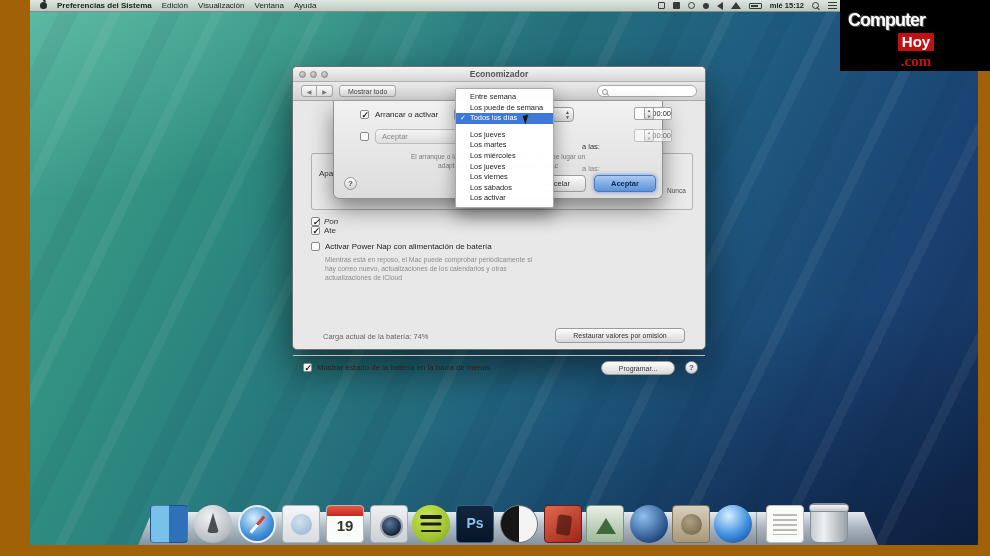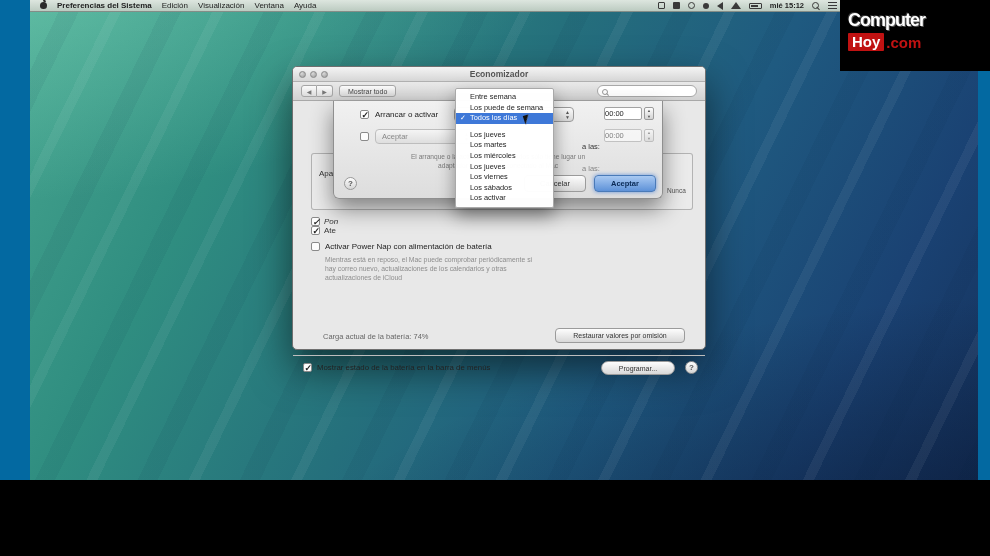--- a/index.html
+++ b/index.html
@@ -1,18 +1,18 @@
 <!DOCTYPE html>
 <html><head>
 <meta charset="utf-8">
 <style>
   * { margin:0; padding:0; box-sizing:border-box; }
   html,body { background:#000; }
   body { font-family:"Liberation Sans", sans-serif; }
-  .stage { position:relative; width:990px; height:480px; background:#0369a1; overflow:hidden; }
+  .stage { position:relative; width:990px; height:556px; background:#a16207; overflow:hidden; }
 
   
   .desktop { position:absolute; left:30px; top:0; width:948px; height:545px; overflow:hidden;
     background:
       radial-gradient(120% 95% at -8% -15%, rgba(140,230,200,.50), rgba(140,230,200,0) 55%),
       radial-gradient(150% 120% at 112% 128%, rgba(4,12,34,.80), rgba(4,12,34,0) 62%),
       linear-gradient(118deg,#46a48e 0%,#2f8d80 22%,#25707c 44%,#1f5a80 63%,#1a4273 82%,#142f58 100%);
   }
   .streaks { position:absolute; inset:-80px; pointer-events:none;
     background:repeating-linear-gradient(116deg, rgba(255,255,255,.055) 0 10px, rgba(255,255,255,0) 10px 46px, rgba(0,30,60,.06) 46px 64px, rgba(0,30,60,0) 64px 92px);
@@ -39,23 +39,23 @@
   .clock { font-size:7.5px; font-weight:bold; color:#222; }
   .sic-search { width:8px; height:8px; position:relative; }
   .sic-search::before { content:""; position:absolute; width:5px; height:5px; border:1.4px solid #3a3a3a; border-radius:50%; left:0; top:0; }
   .sic-search::after { content:""; position:absolute; width:4px; height:1.4px; background:#3a3a3a; left:4px; top:6px; transform:rotate(45deg); }
   .sic-list { width:9px; height:7px; background:repeating-linear-gradient(#3a3a3a 0 1.4px, transparent 1.4px 2.9px); }
 
   
   .brand { position:absolute; right:0; top:0; width:150px; height:71px; background:#000; z-index:10; padding:8px 6px 0 8px; }
   .brand-computer { color:#fff; font-size:18px; font-weight:bold; letter-spacing:-1px; line-height:24px;
     text-shadow:1px 1px 0 #555, -1px -1px 0 #333; }
-  .brand-row { display:flex; align-items:center; gap:2px; margin-top:1px; }
+  .brand-row { display:flex; align-items:center; gap:2px; margin-top:1px;flex-direction:column; }
   .brand-hoy { background:#c01212; color:#fff; font-weight:bold; font-size:15px; padding:0 4px 1px 4px; border-radius:1px; }
-  .brand-com { color:#c01212; font-weight:bold; font-size:15px; }
+  .brand-com { color:#c01212; font-weight:bold; font-size:15px;font-family:Liberation Serif, serif; }
 
   
   .window { position:absolute; left:262px; top:66px; width:414px; height:284px; z-index:3;
     background:#e8e8e8; border:1px solid #6f6f6f; border-radius:5px;
     box-shadow:0 18px 40px rgba(0,0,0,.55); }
   .titlebar { position:absolute; left:0; top:0; right:0; height:15px;
     background:linear-gradient(#f4f4f4,#d6d6d6); border-bottom:1px solid #b0b0b0; border-radius:4px 4px 0 0; }
   .tl { position:absolute; top:4px; width:7px; height:7px; border-radius:50%;
     background:radial-gradient(circle at 35% 30%, #d9d9d9, #9a9a9a); border:0.5px solid #8a8a8a; }
   .tl.c { left:6px; } .tl.m { left:17px; } .tl.z { left:28px; }
@@ -107,21 +107,21 @@
   .s-cb1 { position:absolute; left:26px; top:9px; }
   .s-lab1 { position:absolute; left:41px; top:9px; font-size:8px; color:#222; }
   .popup { position:absolute; height:15px; background:linear-gradient(#fdfdfd,#d7d7d7); border:1px solid #9b9b9b;
     border-radius:4px; font-size:7.5px; color:#333; padding:2px 14px 0 6px; }
   .popup .arr { position:absolute; right:3px; top:2px; font-size:5px; color:#555; line-height:5px; }
   .p1 { left:120px; top:6px; width:120px; }
   .p2 { left:41px; top:28px; width:98px; }
   .s-alas { position:absolute; font-size:7.5px; color:#333;margin-top:32px; }
   .a1 { left:248px; top:9px; } .a2 { left:248px; top:31px; }
   .timefield { position:absolute; width:38px; height:13px; background:#fff; border:1px solid #a3a3a3; border-radius:2px;
-    font-size:7.5px; color:#222; text-align:left; line-height:12px; }
+    font-size:7.5px; color:#222; text-align:right; line-height:12px;margin-left:30px; }
   .t1 { left:270px; top:6px; } .t2 { left:270px; top:28px; }
   .stepper { position:absolute; width:10px; height:13px; background:linear-gradient(#fdfdfd,#d3d3d3);
     border:1px solid #9b9b9b; border-radius:2px; font-size:4px; color:#555; text-align:center; line-height:6px; }
   .st1 { left:310px; top:6px; } .st2 { left:310px; top:28px; }
   .dim { opacity:.55; }
   .s-note { position:absolute; left:0; right:0; text-align:center; font-size:6.6px; color:#7a7a7a; }
   .n1 { top:52px; } .n2 { top:61px; }
   .s-help { left:10px; top:76px; }
   .cancelbtn { left:190px; top:74px; width:62px; height:17px; line-height:16px; border-radius:4px; font-size:7.5px; }
   .okbtn { left:260px; top:74px; width:62px; height:17px; line-height:16px; border-radius:4px; font-size:7.5px;

